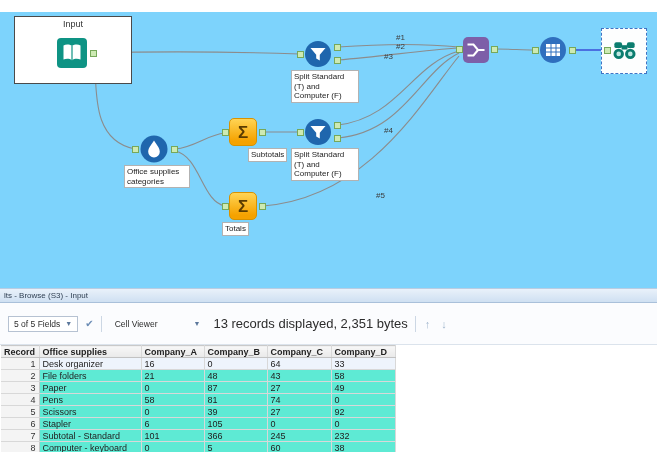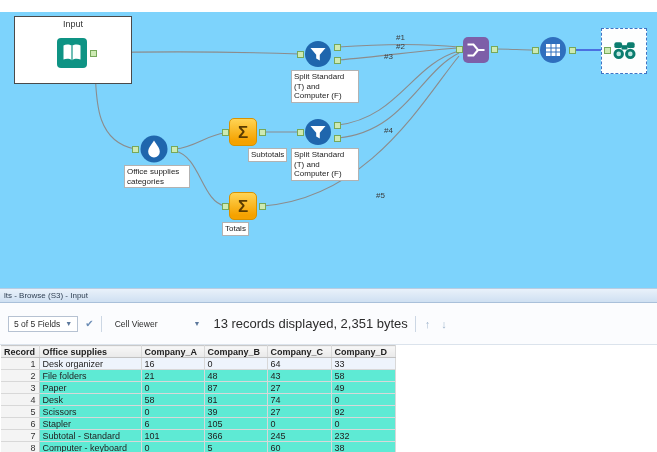--- a/index.html
+++ b/index.html
@@ -256,21 +256,21 @@
         <tr>
           <td class="rec">3</td>
           <td>Paper</td>
           <td>0</td>
           <td>87</td>
           <td>27</td>
           <td>49</td>
         </tr>
         <tr>
           <td class="rec">4</td>
-          <td>Desk</td>
+          <td>Pens</td>
           <td>58</td>
           <td>81</td>
           <td>74</td>
           <td>0</td>
         </tr>
         <tr>
           <td class="rec">5</td>
           <td>Scissors</td>
           <td>0</td>
           <td>39</td>

